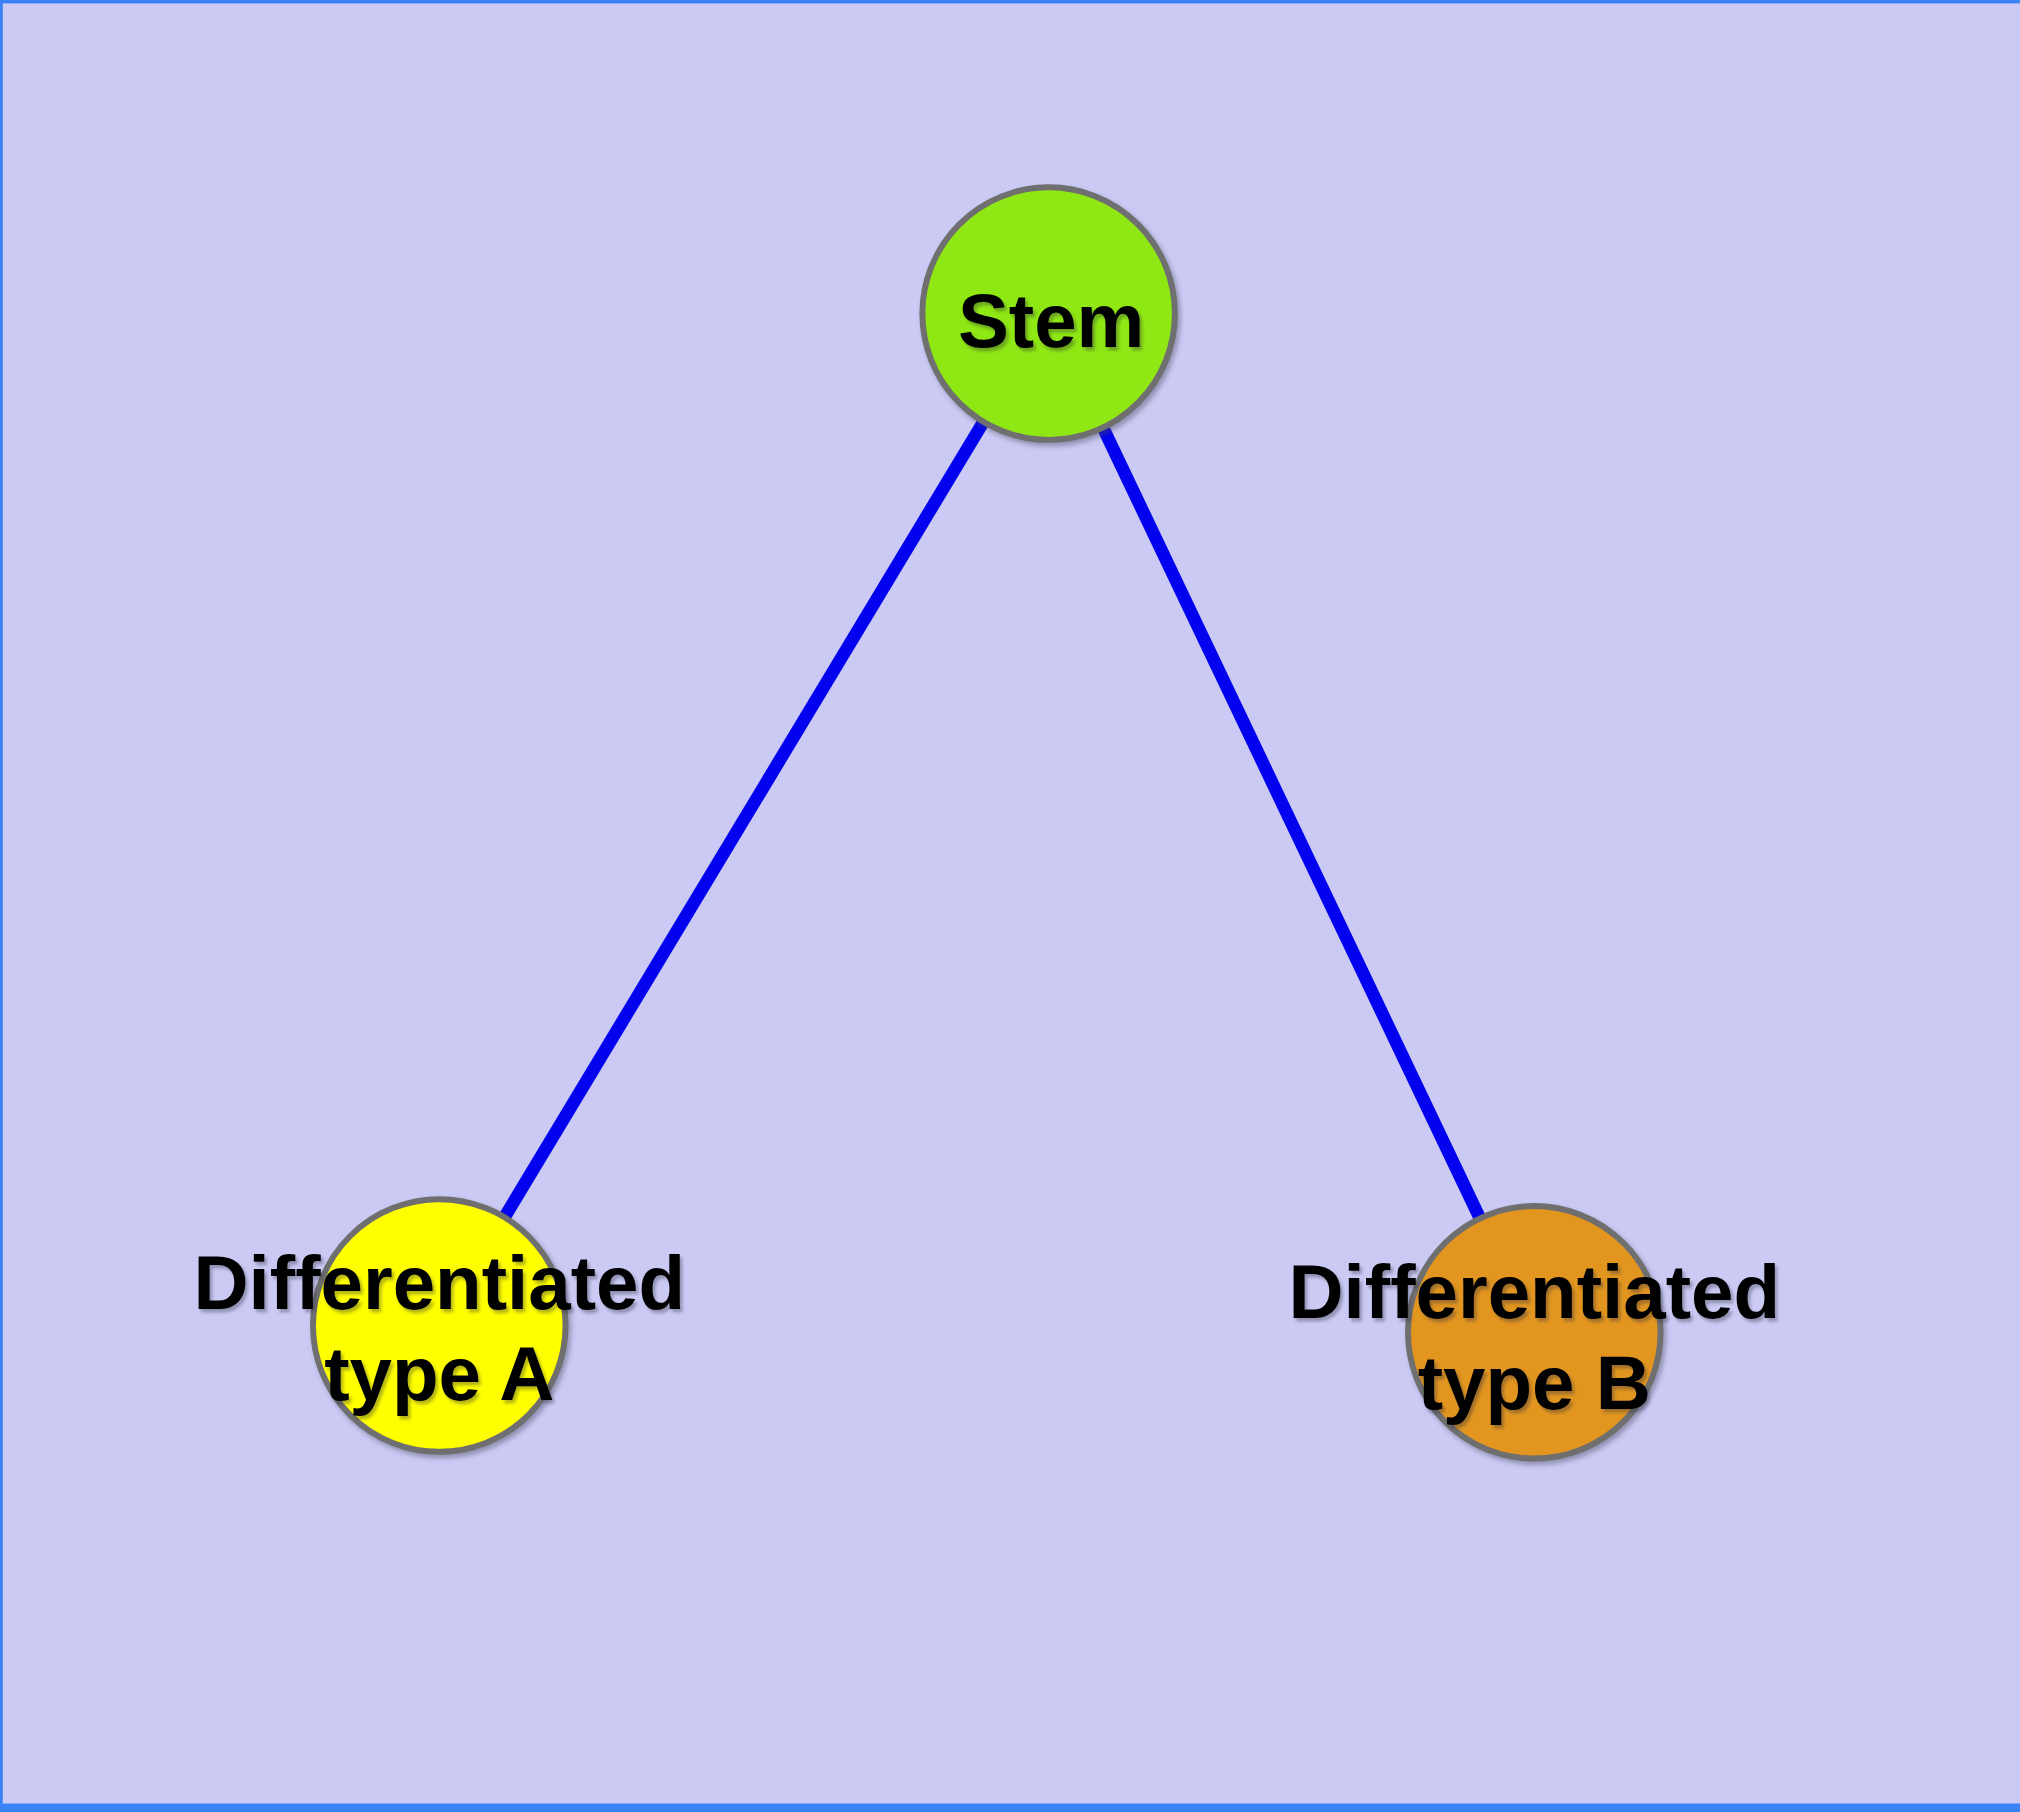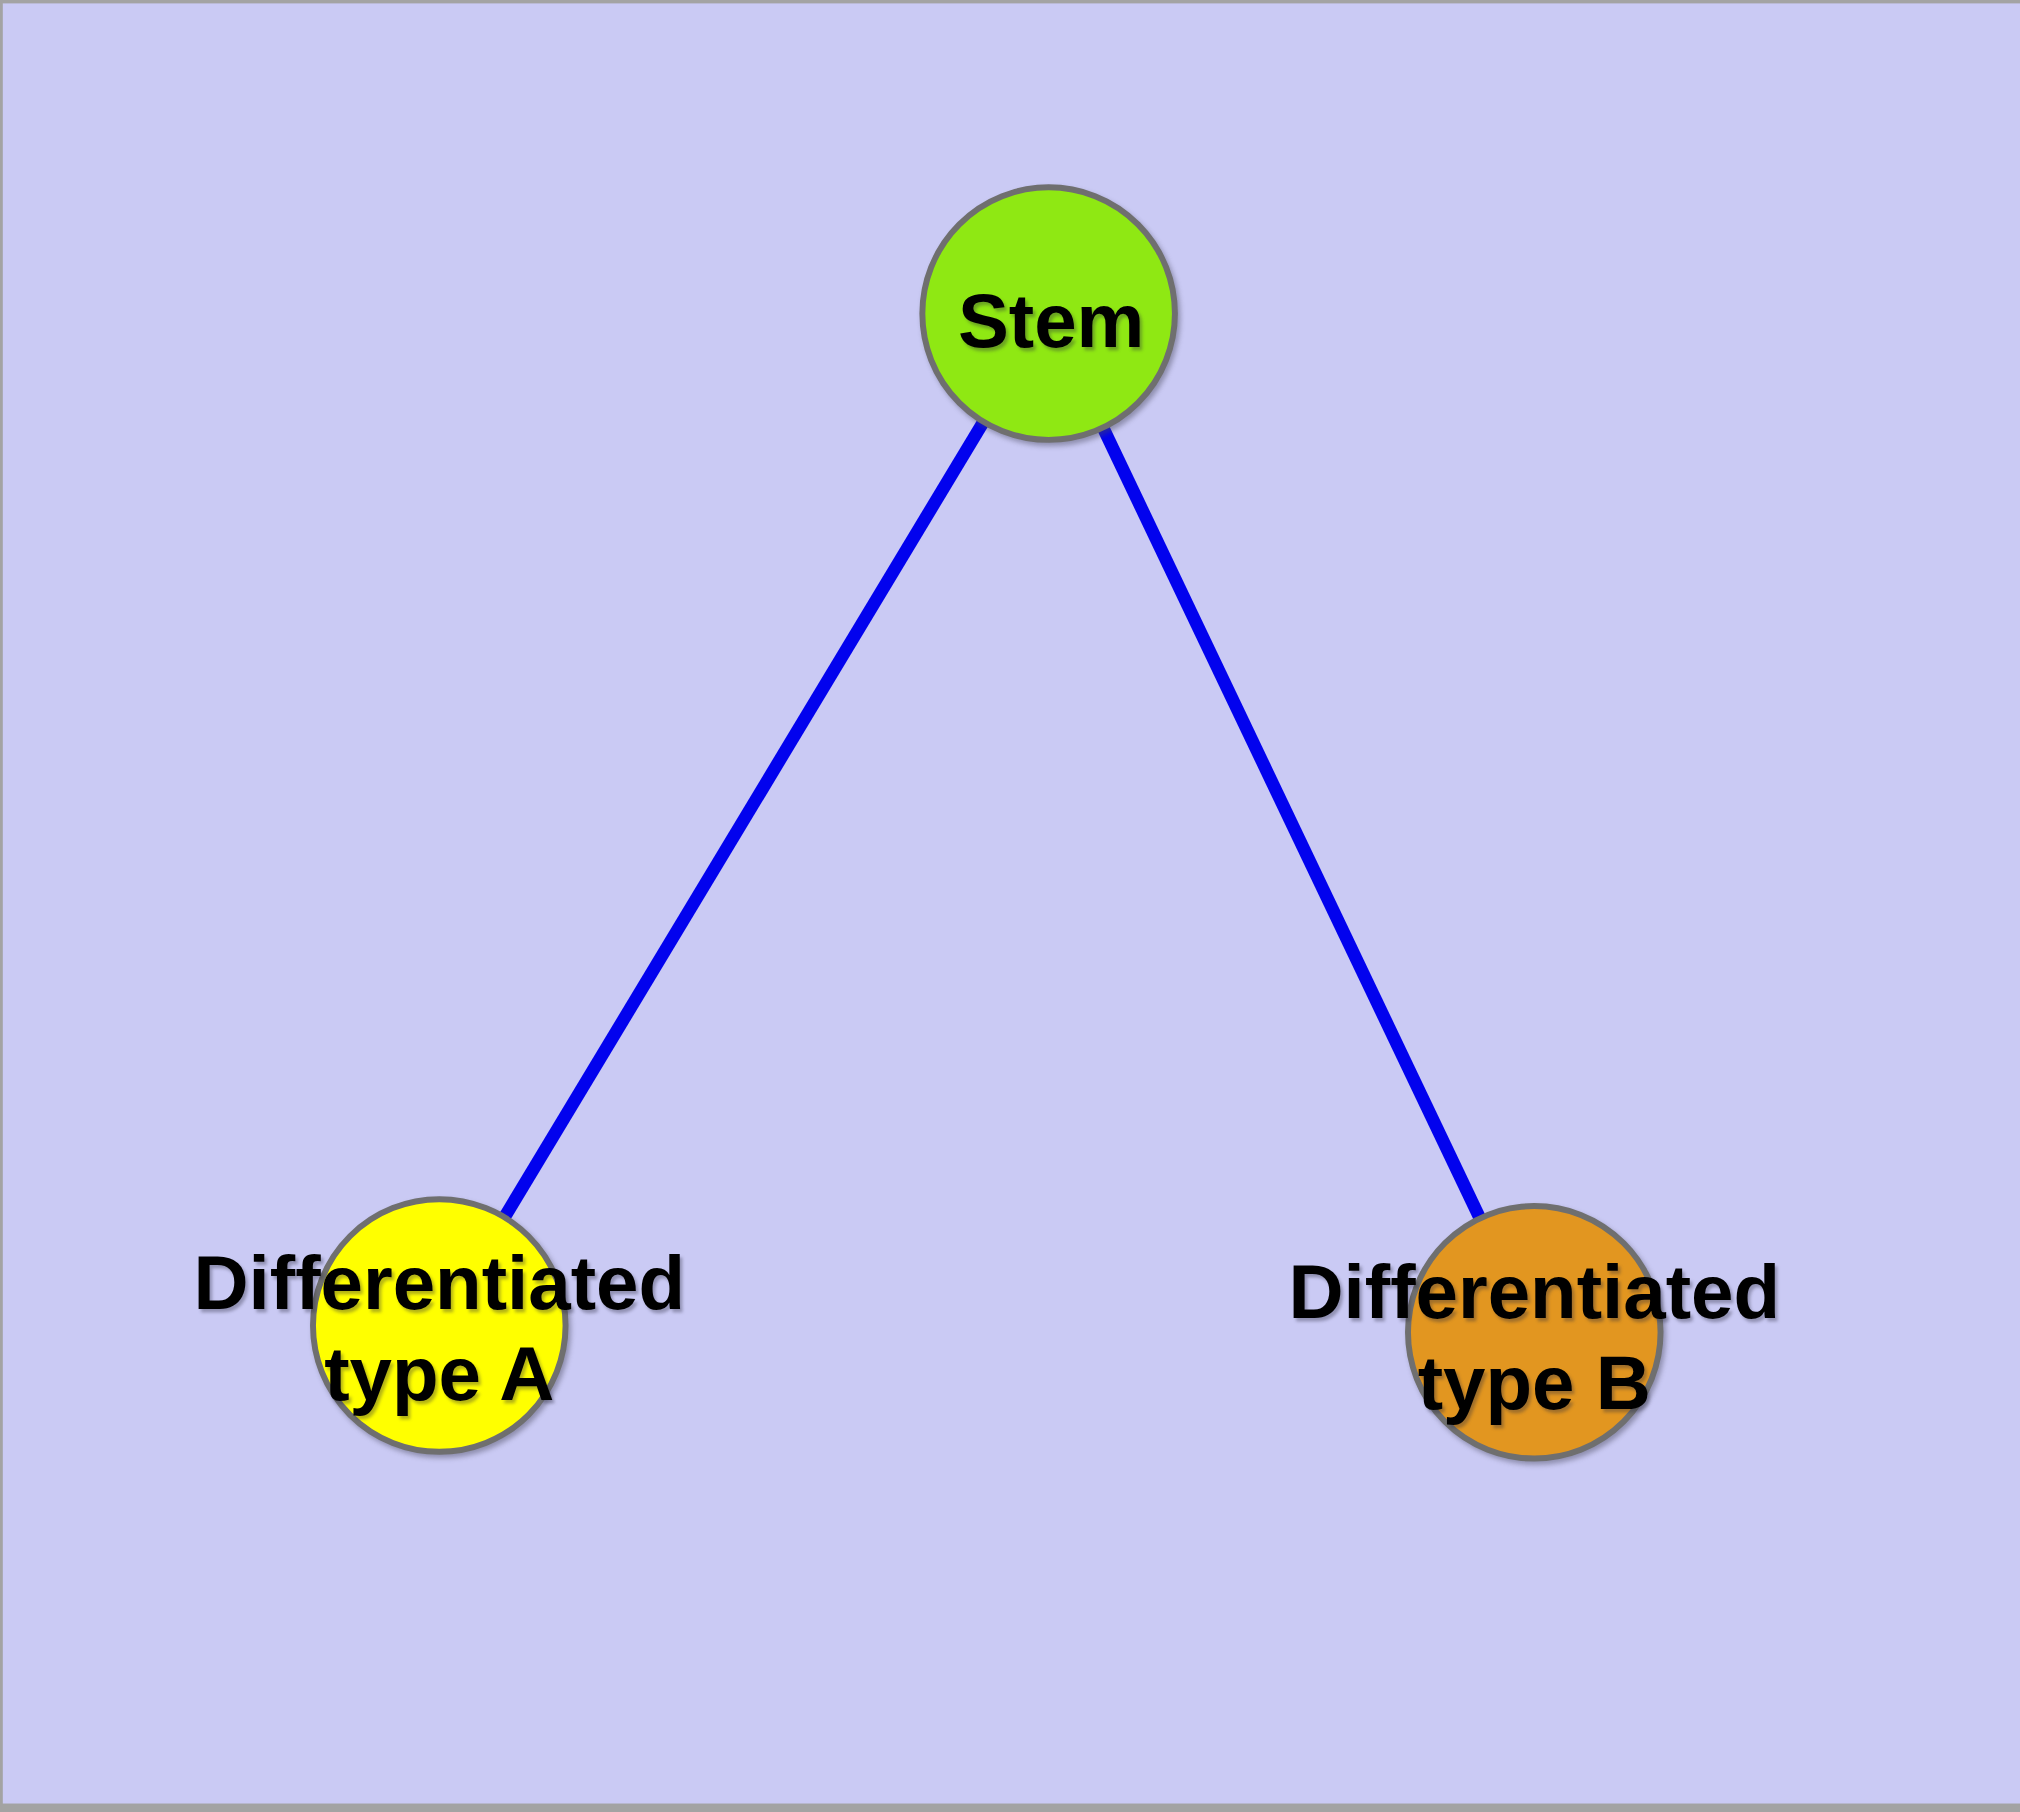--- a/index.html
+++ b/index.html
@@ -8,21 +8,21 @@
     background: #ffffff;
     width: 2021px;
     height: 1812px;
     overflow: hidden;
     font-family: "Liberation Sans", "DejaVu Sans", sans-serif;
   }
   #stage {
     position: relative;
     width: 2021px;
     height: 1812px;
-    background: #a3a3a3;
+    background: #3b82f6;
   }
   svg.graph {
     position: absolute;
     left: 0;
     top: 0;
     display: block;
   }
   .edge-line {
     stroke-width: 15px;
     stroke-linecap: butt;

